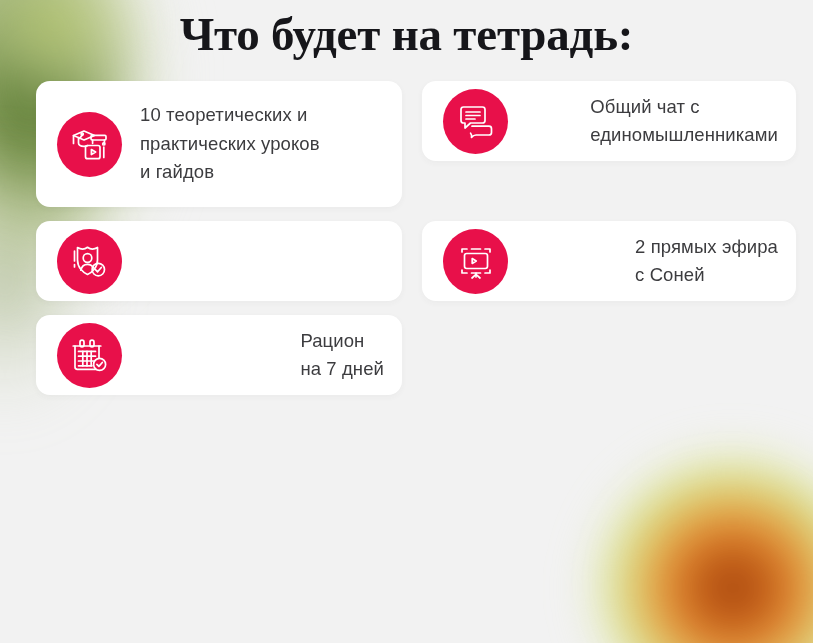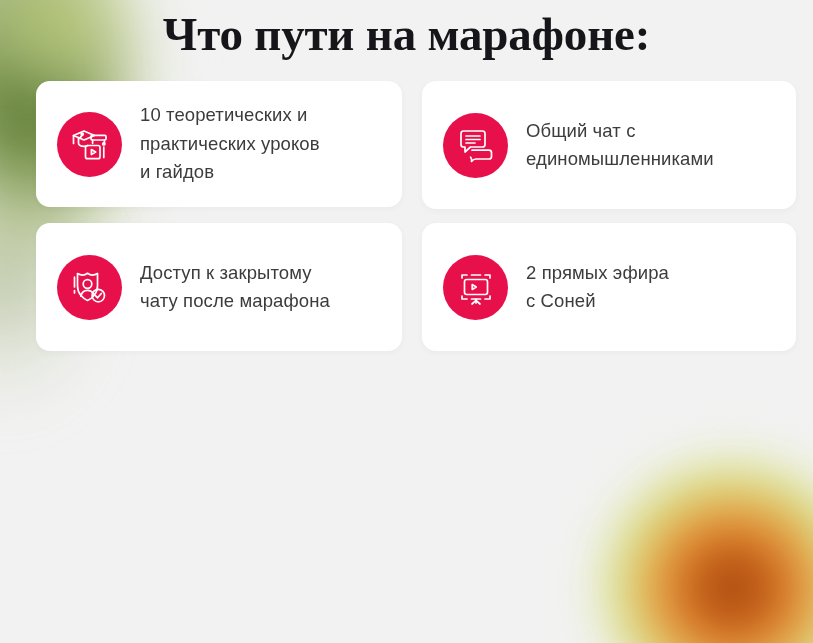--- a/index.html
+++ b/index.html
@@ -119,21 +119,21 @@
   .card {
     background: #ffffff;
     border-radius: 14px;
     display: flex;
     align-items: center;
     padding: 0 18px 0 21px;
     box-sizing: border-box;
     box-shadow: 0 2px 6px rgba(60,60,60,0.045);
   }
   .card.tall  { height: 126px; }
-  .card.short { height: 128px; }
+  .card.short { height: 80px; justify-content: space-between; }
 
   .card-icon {
     flex: 0 0 auto;
     width: 65px;
     height: 65px;
     border-radius: 50%;
     background: #e8104a;
     display: flex;
     align-items: center;
     justify-content: center;
@@ -156,21 +156,21 @@
 <div id="bg-layer">
   <div class="blob blob-green-left"></div>
   <div class="blob blob-green-left2"></div>
   <div class="blob blob-lime-topleft"></div>
   <div class="blob blob-lime-br"></div>
   <div class="blob blob-orange-br"></div>
 </div>
 
 <div id="content">
 
-  <h1 id="page-title">Что пути на марафоне:</h1>
+  <h1 id="page-title">Что будет на тетрадь:</h1>
 
   <div id="cards-grid">
 
     <div class="card tall">
       <span class="card-icon">
         <svg width="40" height="40" viewBox="0 0 40 40" fill="none" stroke="#ffffff" stroke-width="1.7" stroke-linecap="round" stroke-linejoin="round">
           <path d="M3.5 11.5 L14 7 L24.5 11.5 L14 16 Z"></path>
           <path d="M3.5 11.5 L3.5 19.5"></path>
           <path d="M8.5 13.6 L8.5 19 C8.5 21 11 22.3 14 22.3 C15.3 22.3 16.5 22.05 17.5 21.65"></path>
           <circle cx="12.2" cy="10.1" r="1.1"></circle>
@@ -205,36 +205,50 @@
       <span class="card-icon">
         <svg width="40" height="40" viewBox="0 0 40 40" fill="none" stroke="#ffffff" stroke-width="1.7" stroke-linecap="round" stroke-linejoin="round">
           <path d="M7.5 6.5 C11 8.5 14.5 8.5 17.5 6.3 C20.5 8.5 24 8.5 27.5 6.5 L27.5 19 C27.5 26.5 22 31.5 17.5 33.5 C13 31.5 7.5 26.5 7.5 19 Z"></path>
           <path d="M4.5 10 L4.5 20 M4.5 23.5 L4.5 26"></path>
           <circle cx="17.5" cy="17" r="4.3"></circle>
           <path d="M10.8 29.2 C11.7 25.6 14.3 23.4 17.5 23.4 C20 23.4 22.2 24.7 23.5 27"></path>
           <circle cx="28.3" cy="28.6" r="6.2"></circle>
           <path d="M25.4 28.6 L27.6 30.8 L31.3 26.5"></path>
         </svg>
       </span>
-      <span class="card-text">Доступ к закрытому
-чату после марафона</span>
     </div>
 
 
     <div class="card short">
       <span class="card-icon">
         <svg width="40" height="40" viewBox="0 0 40 40" fill="none" stroke="#ffffff" stroke-width="1.7" stroke-linecap="round" stroke-linejoin="round">
           <rect x="8.5" y="12.5" width="23" height="15" rx="2.2"></rect>
           <path d="M12.6 16 L16.6 18.4 L12.6 20.8 Z" transform="translate(3.6,1.6)"></path>
           <path d="M6 11 L6 8 L11 8 M34 11 L34 8 L29 8 M6 29 L6 32 L11 32 M34 29 L34 32 L29 32"></path>
           <path d="M15.5 8 L24.5 8 M15.5 32 L24.5 32"></path>
           <path d="M20 32 L20 36"></path>
           <path d="M16 37 L20 33.4 L24 37"></path>
         </svg>
       </span>
       <span class="card-text">2 прямых эфира
 с Соней</span>
     </div>
 
 
+    <div class="card short">
+      <span class="card-icon">
+        <svg width="40" height="40" viewBox="0 0 40 40" fill="none" stroke="#ffffff" stroke-width="1.7" stroke-linecap="round" stroke-linejoin="round">
+          <path d="M5 11 L5 32 C5 33.3 6 34.3 7.3 34.3 L26.7 34.3 C28 34.3 29 33.3 29 32 L29 11"></path>
+          <path d="M3.2 11 L30.8 11"></path>
+          <rect x="10" y="5.2" width="4" height="6.6" rx="2"></rect>
+          <rect x="20" y="5.2" width="4" height="6.6" rx="2"></rect>
+          <path d="M8.5 16.4 L25.5 16.4 M8.5 21.2 L25.5 21.2 M8.5 26 L25.5 26 M8.5 30.8 L22 30.8"></path>
+          <path d="M12.8 16.4 L12.8 30.8 M17 16.4 L17 30.8 M21.2 16.4 L21.2 30.8"></path>
+          <circle cx="29.6" cy="29.4" r="6" fill="#e8104a"></circle>
+          <path d="M26.9 29.4 L28.9 31.4 L32.3 27.5"></path>
+        </svg>
+      </span>
+      <span class="card-text">Рацион
+на 7 дней</span>
+    </div>
 
   </div>
 </div>
 
 </body></html>

